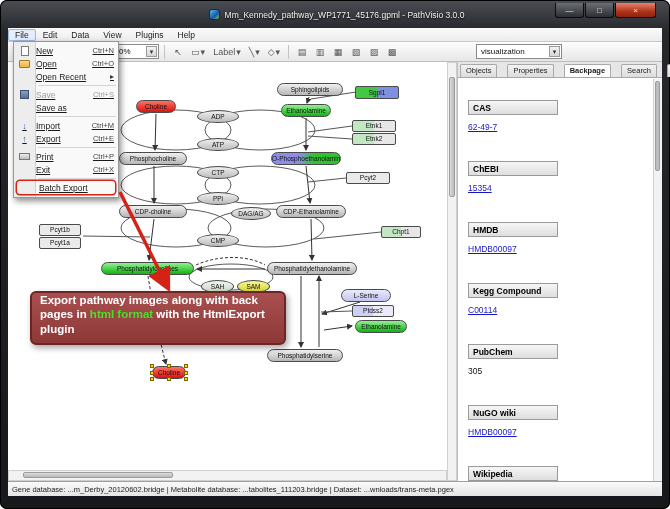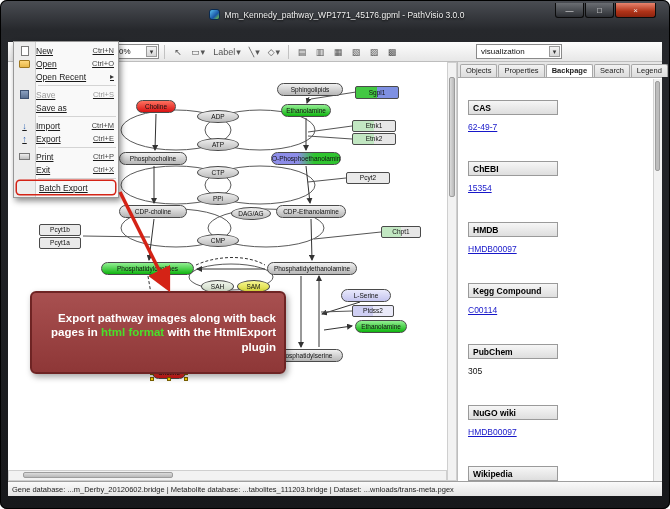--- a/index.html
+++ b/index.html
@@ -48,21 +48,21 @@
   .h-lt{left:-3px;top:-3px}.h-t{left:50%;margin-left:-2px;top:-3px}.h-rt{right:-3px;top:-3px}
   .h-l{left:-3px;top:50%;margin-top:-2px}.h-r{right:-3px;top:50%;margin-top:-2px}
   .h-lb{left:-3px;bottom:-3px}.h-b{left:50%;margin-left:-2px;bottom:-3px}.h-rb{right:-3px;bottom:-3px}
   
   .vscroll{position:absolute;left:447px;top:62px;width:10px;height:419px;background:#f2f2f2;border:1px solid #cfcfcf;}
   .vscroll .thumb{position:absolute;left:1px;top:14px;width:6px;height:120px;background:linear-gradient(90deg,#dcdcdc,#b9b9b9);border:1px solid #9d9d9d;border-radius:2px;}
   .hscroll{position:absolute;left:8px;top:470px;width:439px;height:11px;background:#f2f2f2;border:1px solid #cfcfcf;}
   .hscroll .thumb{position:absolute;left:14px;top:1px;height:6px;width:150px;background:linear-gradient(#dcdcdc,#b9b9b9);border:1px solid #9d9d9d;border-radius:2px;}
   
   .sidebar{position:absolute;left:457px;top:62px;width:205px;height:419px;background:#fff;border-left:1px solid #bdbdbd;}
-  .tabs{display:flex;height:16px;background:#e6e6e6;border-bottom:1px solid #a8a8a8;padding:2px 2px 0 2px;gap:1px;font-size:7.5px;color:#222;}
+  .tabs{display:flex;height:16px;background:#e6e6e6;border-bottom:1px solid #a8a8a8;padding:2px 2px 0 2px;gap:10px;font-size:7.5px;color:#222;}
   .tab{padding:1px 5px;background:linear-gradient(#f2f2f2,#dcdcdc);border:1px solid #a8a8a8;border-bottom:none;border-radius:2px 2px 0 0;white-space:nowrap;}
   .tab.active{background:#fff;font-weight:bold;position:relative;top:0;}
   .side-content{position:absolute;left:0;top:17px;right:9px;bottom:0;overflow:hidden;padding-left:10px;}
   .xref-heading{margin-top:20px;font-size:9.5px;font-weight:bold;color:#1a1acd;}
   .xref-sec{margin-top:27px;}
   .xref-sec:first-of-type{margin-top:21px;}
   .xref-hdr{width:90px;height:15px;line-height:14px;padding-left:4px;background:linear-gradient(#f6f6f6,#dedede);border:1px solid #9a9a9a;font-size:8.5px;font-weight:bold;color:#000;}
   .xref-link{display:inline-block;margin-top:7px;font-size:8.5px;color:#1717c9;text-decoration:underline;}
   .xref-plain{display:inline-block;margin-top:7px;font-size:8.5px;color:#111;}
   .side-scroll{position:absolute;right:0;top:17px;width:9px;bottom:0;background:#f2f2f2;border-left:1px solid #d2d2d2;}
@@ -78,39 +78,47 @@
   .fm-arrow{color:#333;font-size:8px;}
   .fm-item.dim .fm-label,.fm-item.dim .fm-short{color:#9a9a9a;}
   .fm-sep{height:1px;background:#d4d4d4;margin:2px 2px 2px 24px;}
   .fm-item.hl{box-shadow:0 0 0 1.5px #d42316;border-radius:3px;margin:1px 3px;}
   .ic-new{width:8px;height:10px;background:#fff;border:1px solid #7a7a7a;}
   .ic-open{width:11px;height:8px;background:linear-gradient(#ffd87c,#e7b84a);border:1px solid #9f7820;border-radius:1px;}
   .ic-save{width:9px;height:9px;background:linear-gradient(#8aa0c0,#5a7092);border:1px solid #3c5070;}
   .ic-print{width:11px;height:7px;background:linear-gradient(#ececec,#bfbfbf);border:1px solid #777;}
   .ic-glyph{color:#2a60b0;font-size:9px;font-weight:bold;}
   
-  .callout{position:absolute;left:30px;top:291px;width:256px;min-height:54px;z-index:25;background:linear-gradient(#a85050,#8e3737);border:2px solid #6e2424;border-radius:6px;box-shadow:2px 3px 6px rgba(0,0,0,.35);color:#fff;font-size:11.5px;font-weight:bold;text-align:right;padding:18px 8px;line-height:1.25;}
+  .callout{position:absolute;left:30px;top:291px;width:256px;min-height:54px;z-index:25;background:linear-gradient(#a85050,#8e3737);border:2px solid #6e2424;border-radius:6px;box-shadow:2px 3px 6px rgba(0,0,0,.35);color:#fff;font-size:11.5px;font-weight:bold;text-align:left;padding:0 8px;line-height:1.25;}
   .callout .hl-green{color:#49e02a;}
   .annot{position:absolute;left:0;top:0;z-index:40;pointer-events:none;}
 </style>
 </head>
 <body>
 
 <div class="frame">
 
   <div class="titlebar">
     <span class="app-icon"></span>
     <span class="win-title">Mm_Kennedy_pathway_WP1771_45176.gpml - PathVisio 3.0.0</span>
     <span class="win-buttons">
       <span class="winbtn">—</span>
       <span class="winbtn">□</span>
       <span class="winbtn close">×</span>
     </span>
   </div>
 
+  <div class="menubar">
+    <span class="mb-item open">File</span>
+    <span class="mb-item">Edit</span>
+    <span class="mb-item">Data</span>
+    <span class="mb-item">View</span>
+    <span class="mb-item">Plugins</span>
+    <span class="mb-item">Help</span>
+  </div>
 
   <div class="toolbar">
     <span class="tbtn">
         <i class="ic-new"></i>
       </span>
     <span class="tbtn">
         <i class="ic-open"></i>
       </span>
     <span class="tbtn dim">
         <i class="ic-save"></i>

